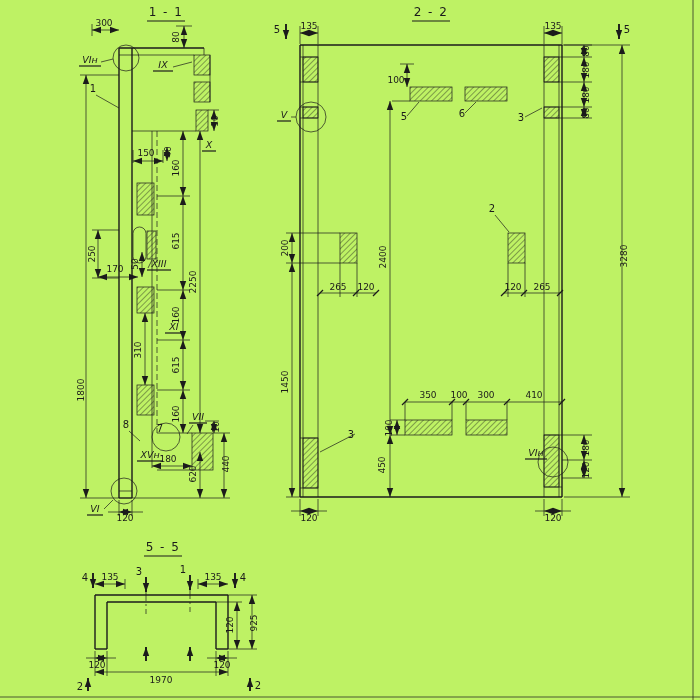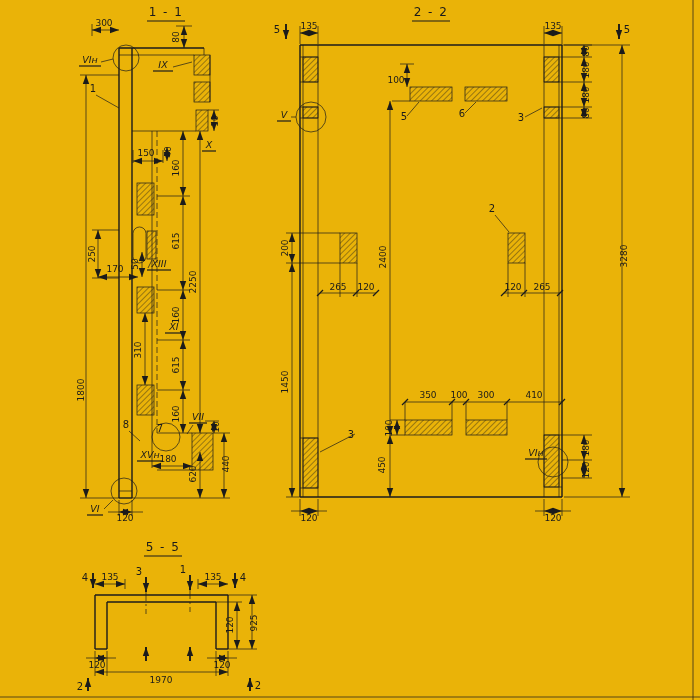--- a/index.html
+++ b/index.html
@@ -1,16 +1,16 @@
 <!DOCTYPE html>
 <html><head>
 <meta charset="utf-8">
 <style>
   html,body{margin:0;padding:0;background:#e9e9e6}
-  .sheet{width:700px;height:700px;background:#eab308;position:relative;overflow:hidden;margin:0 auto}
+  .sheet{width:700px;height:700px;background:#bef264;position:relative;overflow:hidden;margin:0 auto}
   svg{display:block}
   text{font-family:"DejaVu Sans",sans-serif;font-size:9px;fill:#1b1b1b;text-anchor:middle}
   .ttl{font-size:12px;letter-spacing:1.5px}
   .det{font-size:9.5px;font-style:italic}
   .co{font-size:10px}
   .g1{stroke:#1b1b1b;stroke-width:1.4}
   .g0{stroke:#1b1b1b;stroke-width:0.7}
   .dm{stroke:#1b1b1b;stroke-width:0.7}
   .tk{stroke:#1b1b1b;stroke-width:1.2}
   .dsh{stroke-dasharray:6 3}

